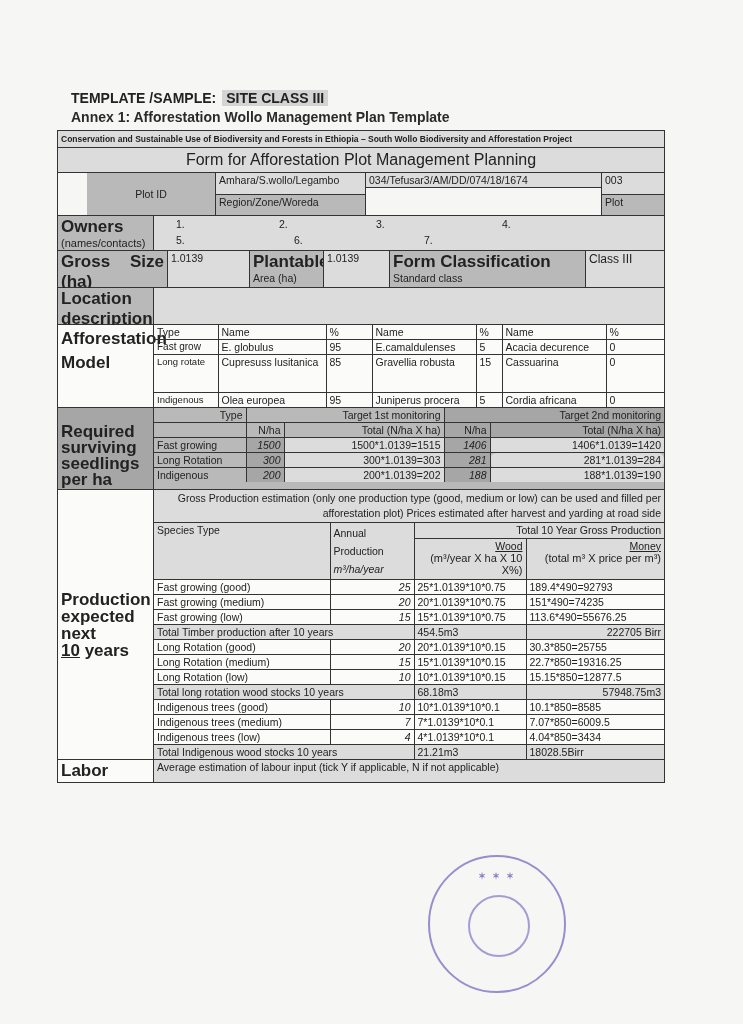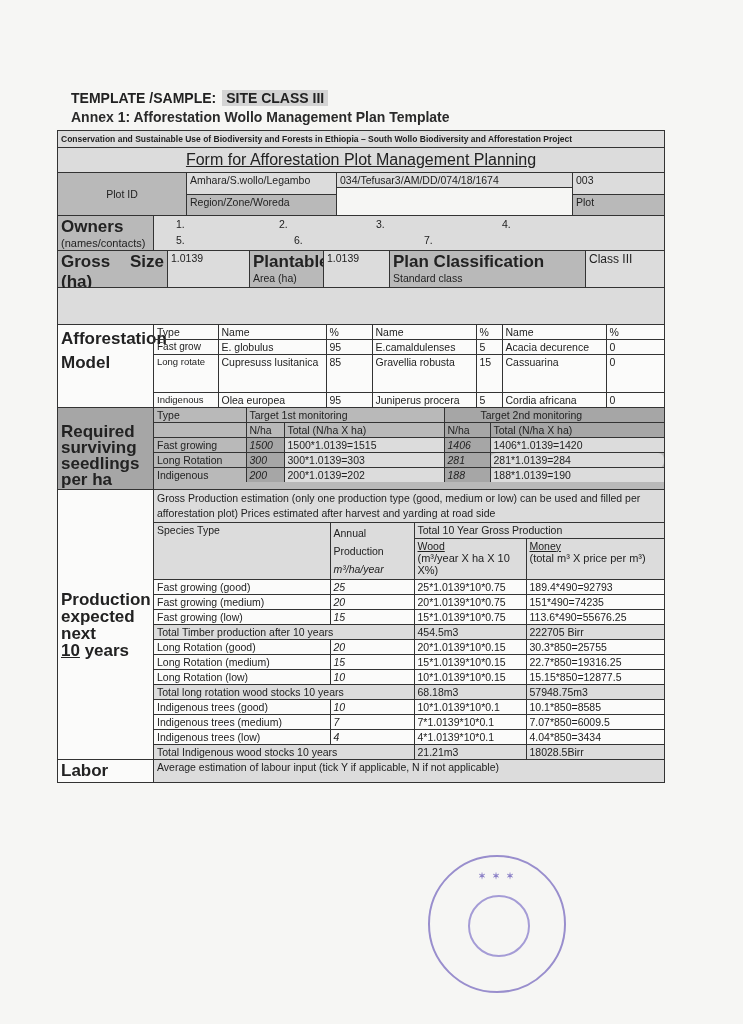--- a/index.html
+++ b/index.html
@@ -19,26 +19,26 @@
   .row { display:flex; border-top:1px solid #333; }
   .row:first-child { border-top:none; }
   .cell { border-left:1px solid #333; padding:1px 3px; font-size:10.5px; box-sizing:border-box; }
   .cell:first-child { border-left:none; }
   .shade { background:#b9b9b9; }
   .shade-dk { background:#a6a6a6; }
   .shade-lt { background:#dcdcdc; }
   .white { background:#fbfbfa; }
   .lbl { font-weight:bold; font-size:17px; }
   .small { font-size:11px; }
-  .center { text-align:left; }
+  .center { text-align:right;margin-left:29px; }
   .ital { font-style:italic; }
 
   .project { font-size:8.5px; font-weight:bold; padding:3px 3px; background:#dcdcdc; }
   .form-title { font-size:16px; text-align:center; padding:3px 0; background:#dcdcdc; }
-  .form-title span { text-decoration:underline; }
+  .form-title span { }
 
   table { border-collapse:collapse; width:100%; }
   td { border:1px solid #333; padding:1px 3px; font-size:10.5px; vertical-align:top; }
 
   .stamp {
     position:absolute; left:428px; top:855px; width:138px; height:138px;
     border-radius:50%; border:2.5px solid #7a6cc0; box-sizing:border-box;
     opacity:0.75;
   }
   .stamp .inner {
@@ -110,27 +110,31 @@
         </div>
       <div class="lbl">(ha)</div>
     </div>
     <div class="cell shade-lt" style="width:82px;">1.0139</div>
     <div class="cell shade" style="width:74px;">
       <div class="lbl">Plantable</div>
       <div>Area (ha)</div>
     </div>
     <div class="cell shade-lt" style="width:66px;">1.0139</div>
     <div class="cell shade" style="width:196px;">
-      <div class="lbl">Plan Classification</div>
+      <div class="lbl">Form Classification</div>
       <div>Standard class</div>
     </div>
     <div class="cell shade-lt" style="flex:1;font-size:12px;">Class III</div>
   </div>
 
   <div class="row" style="height:36px;">
+    <div class="cell shade" style="width:95px;">
+      <div class="lbl">Location</div>
+      <div class="lbl">description</div>
+    </div>
     <div class="cell shade-lt" style="flex:1;"></div>
   </div>
 
   <div class="row white">
     <div class="cell white" style="width:95px;padding-top:4px;">
       <div class="lbl">Afforestation</div>
       <div class="lbl" style="margin-top:4px;">Model</div>
     </div>
     <div class="cell" style="flex:1;padding:0;">
       <table>

